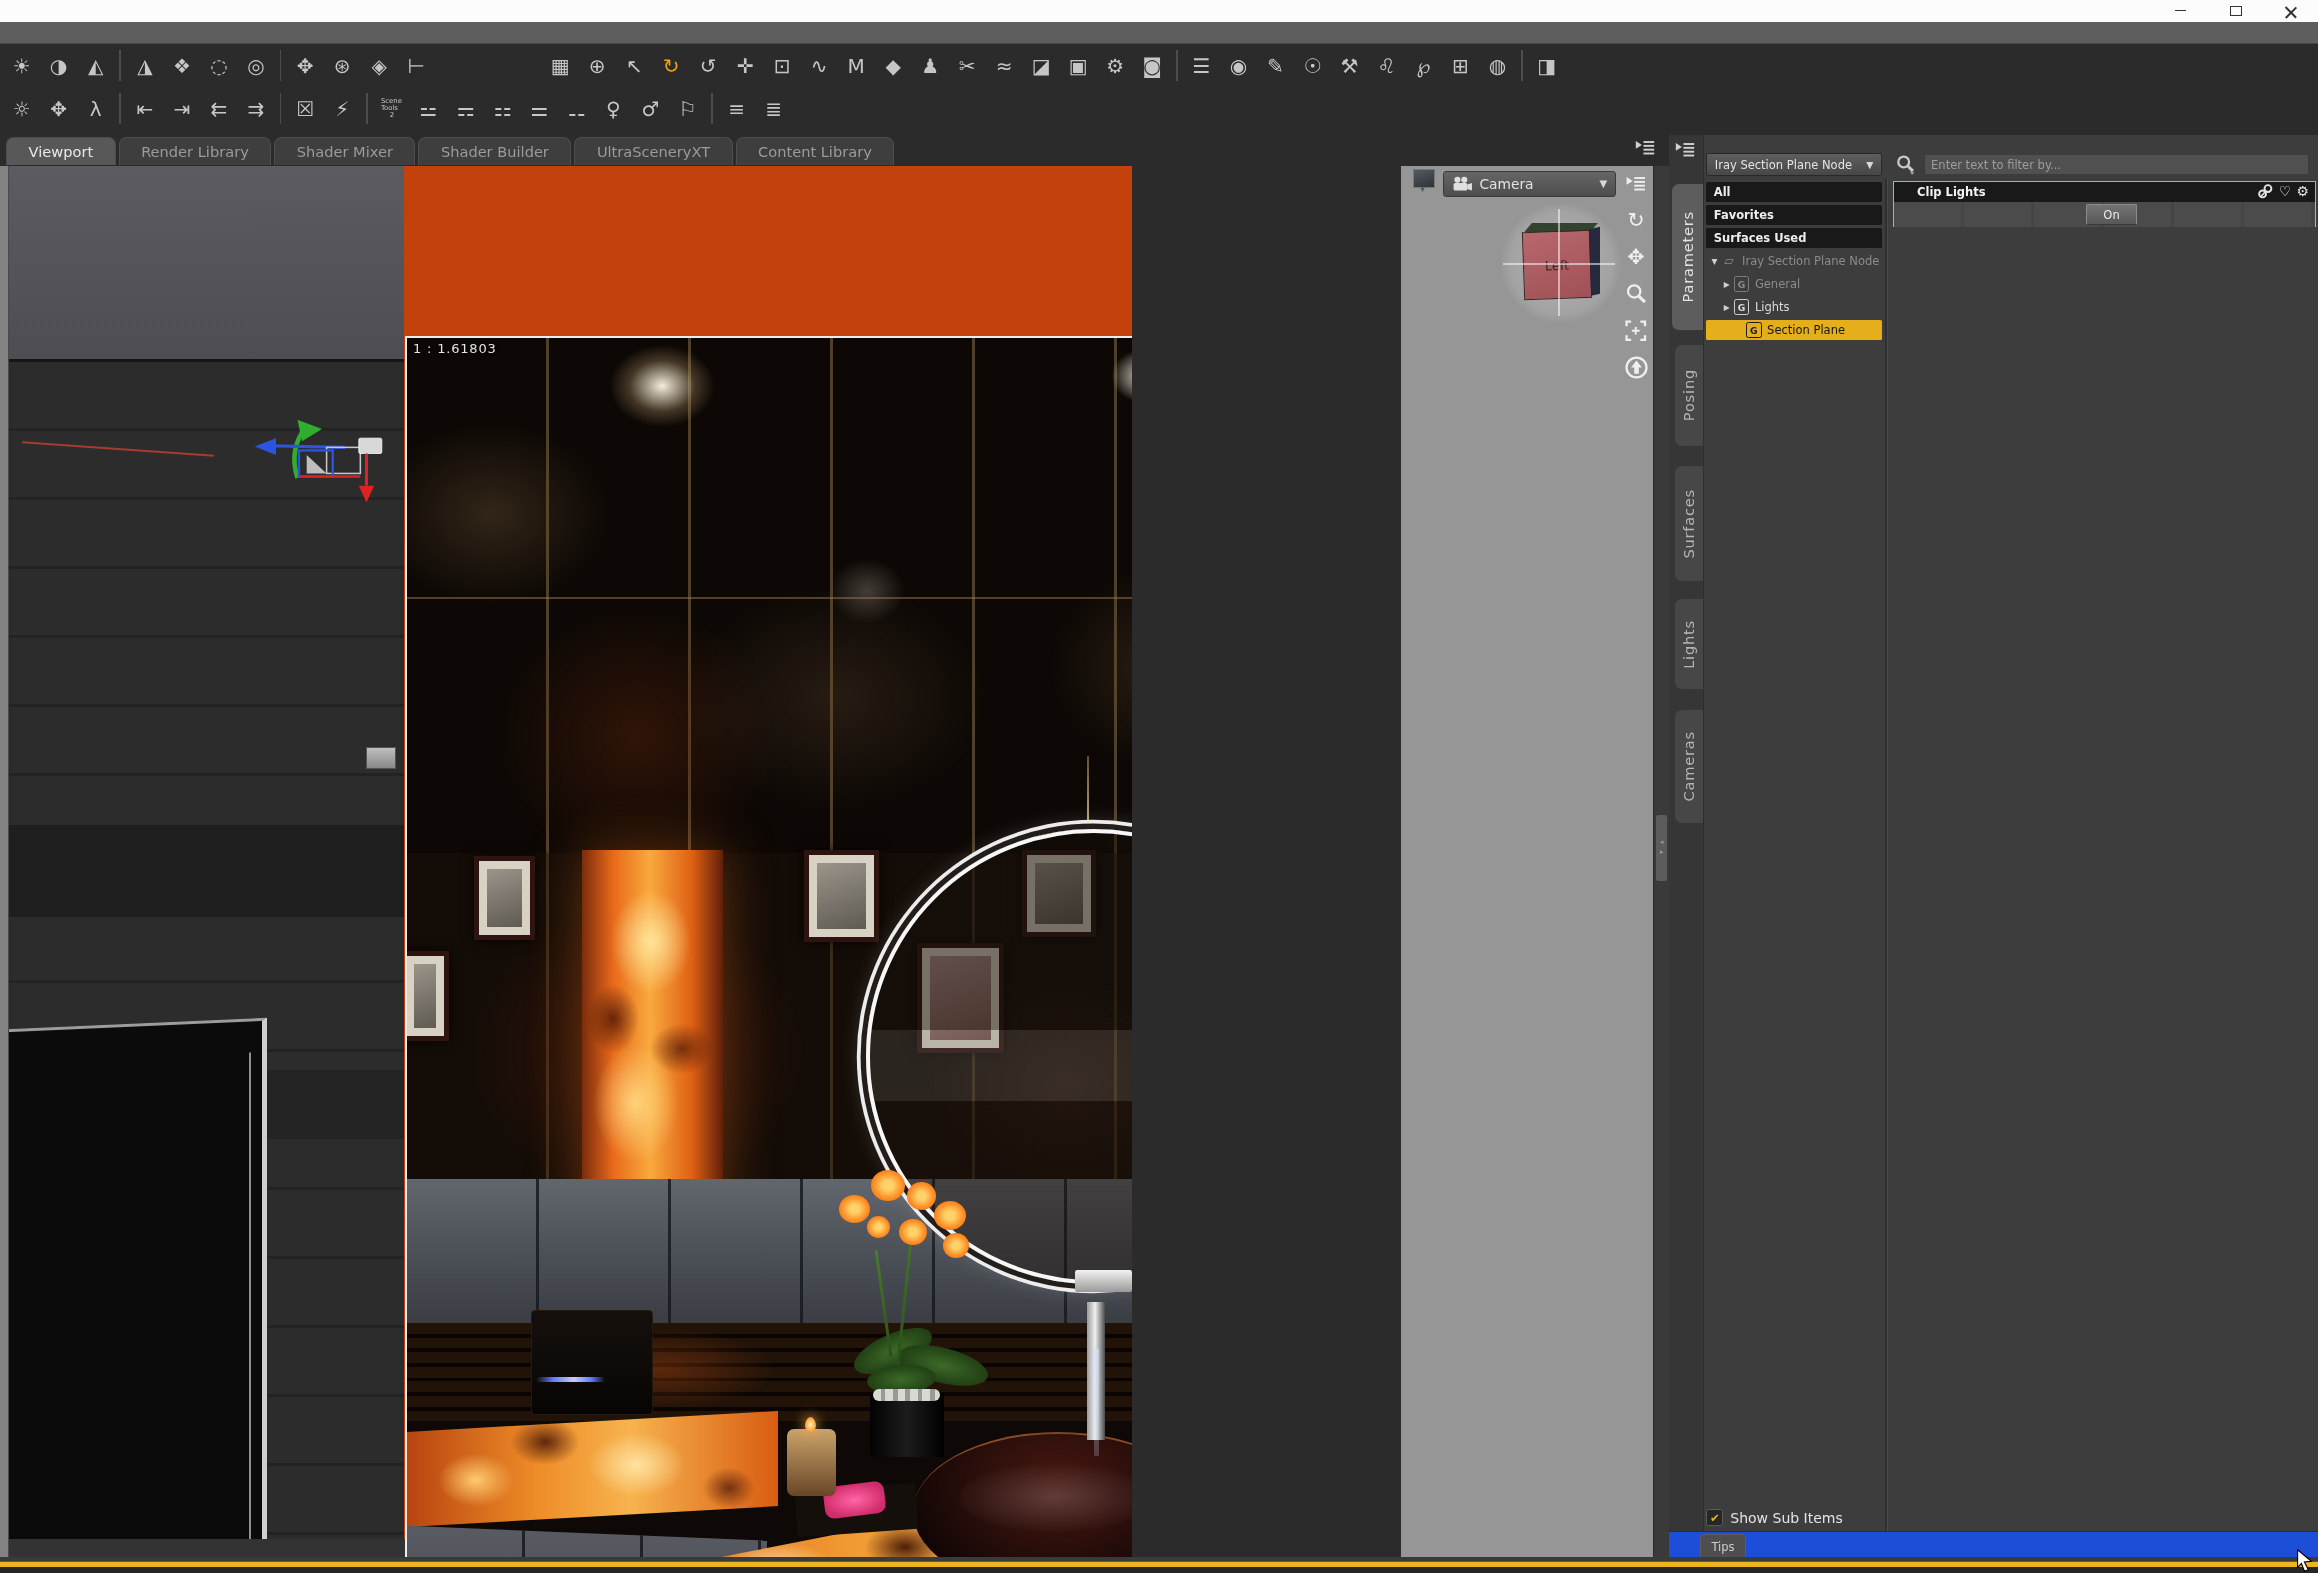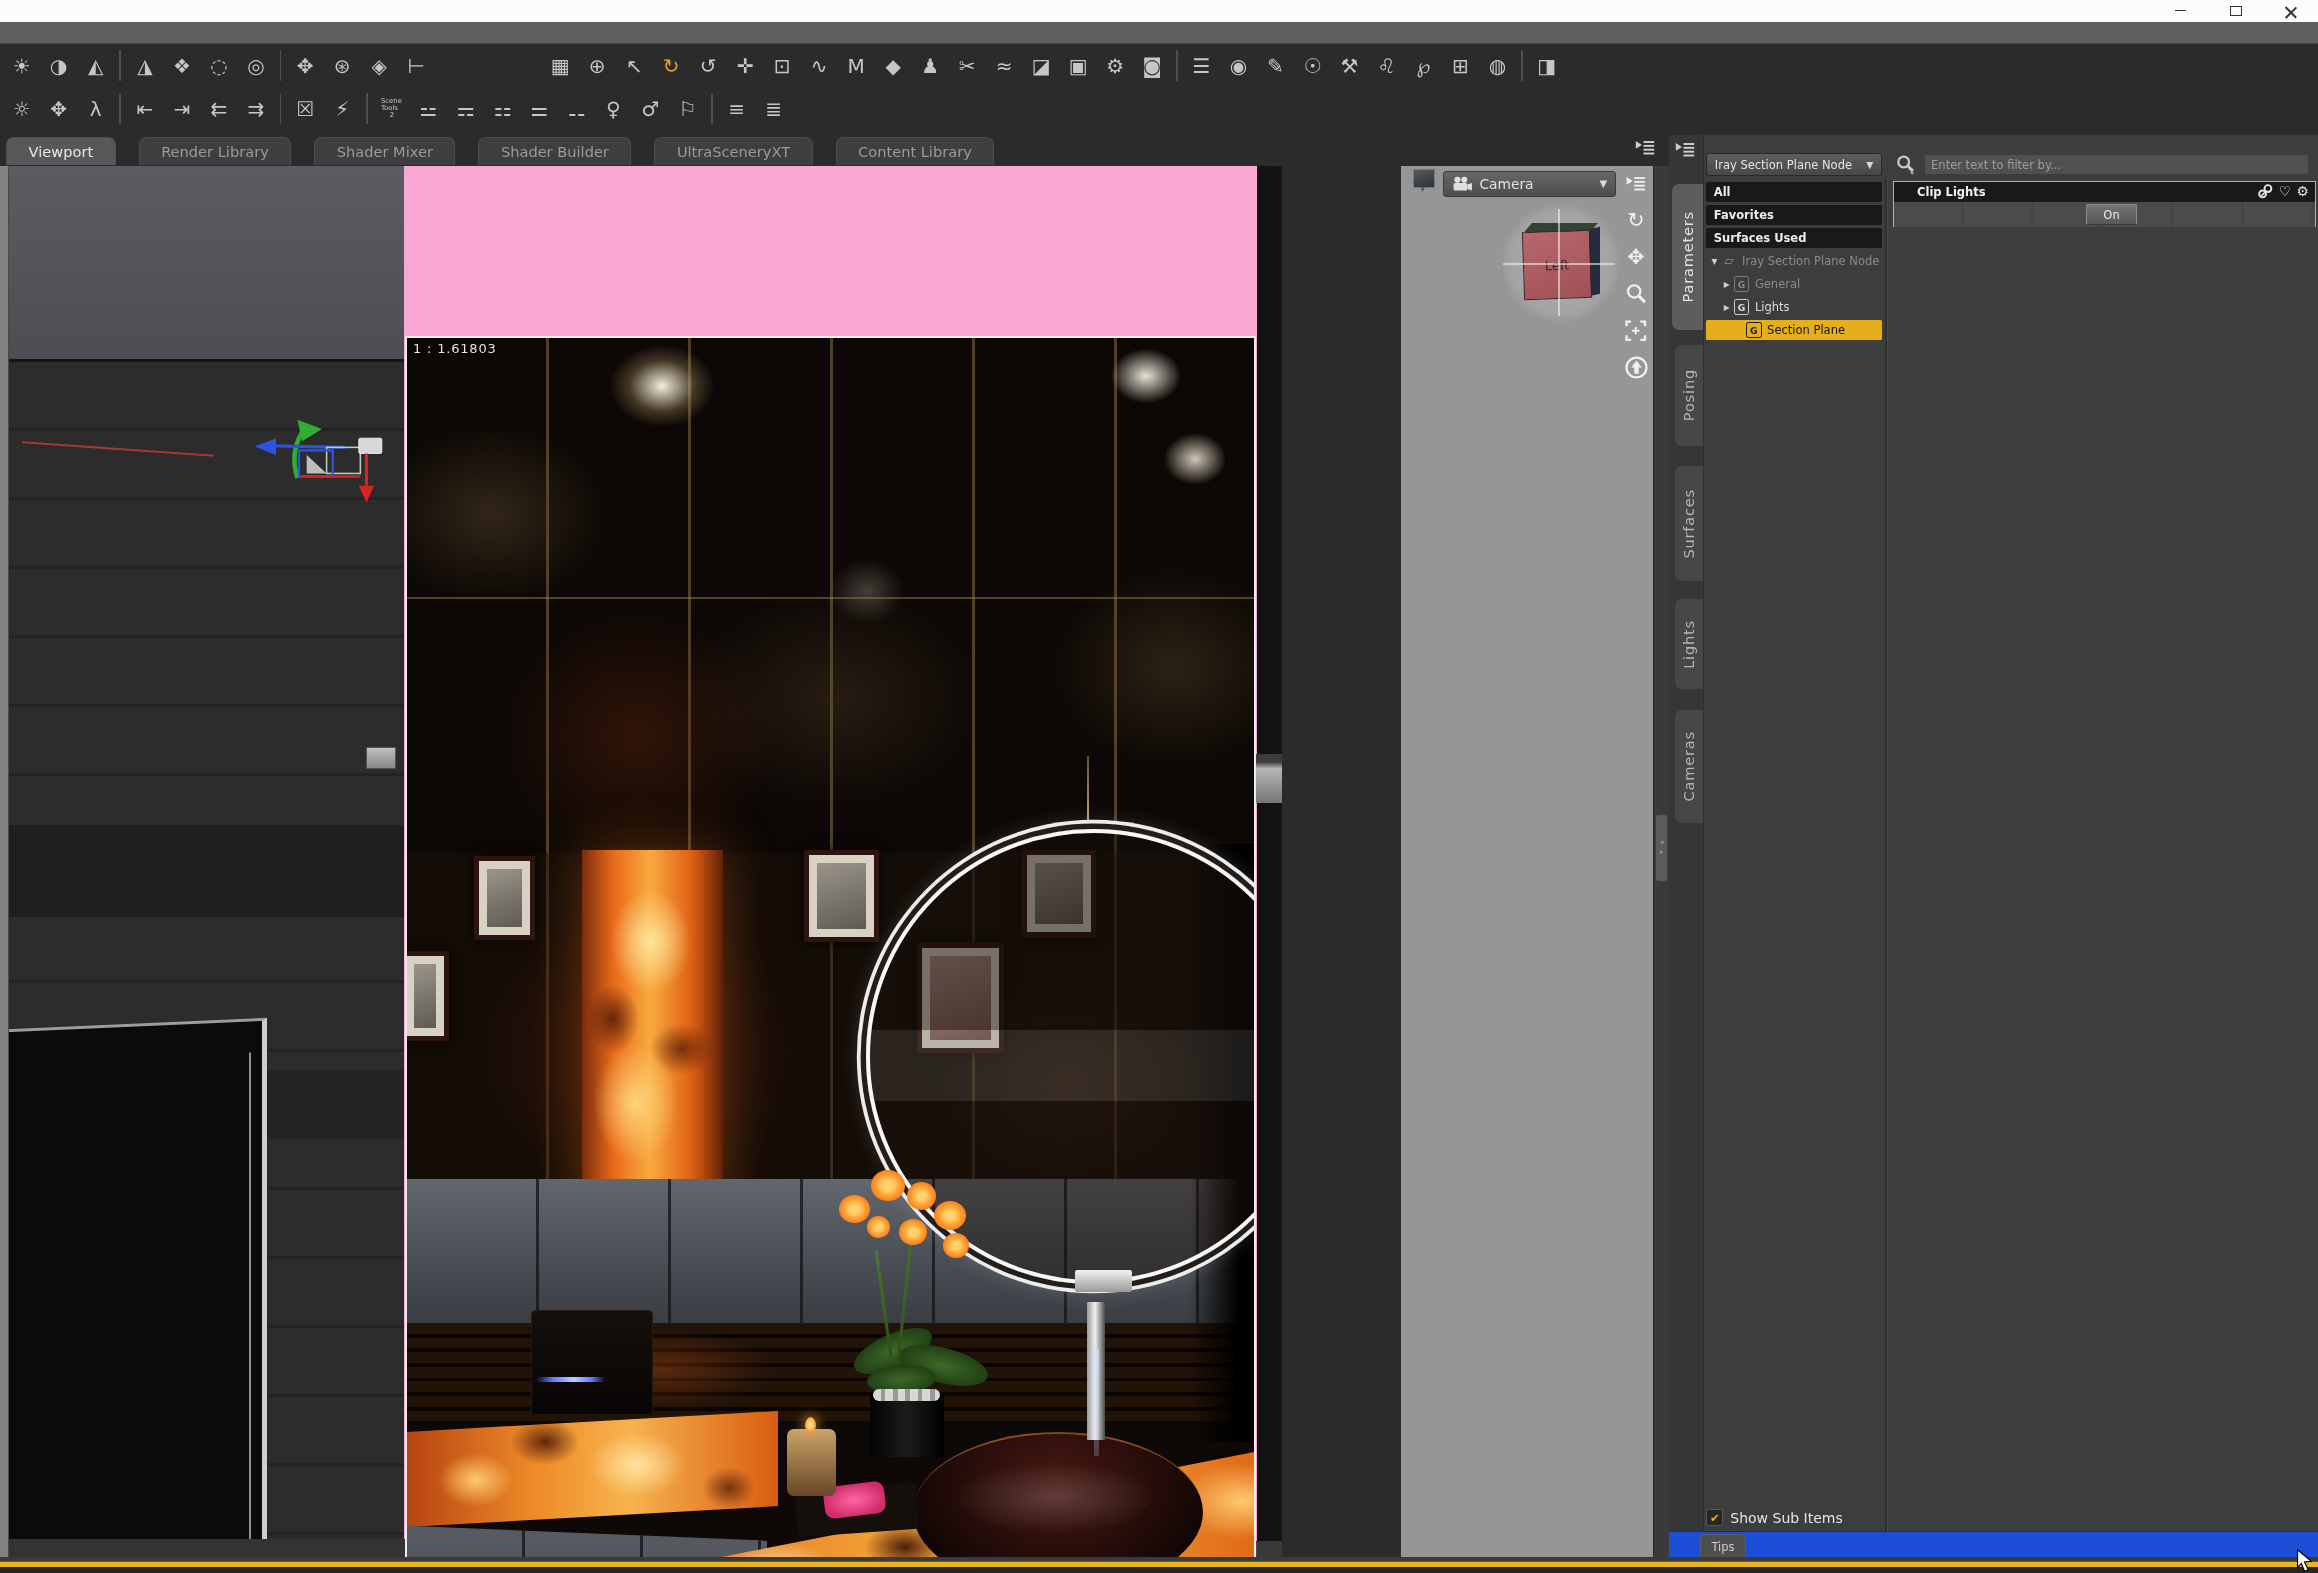--- a/index.html
+++ b/index.html
@@ -22,28 +22,28 @@
   .tbrow{position:absolute;left:3.1px;display:flex;align-items:center;height:43px}
   .tbi{width:37px;height:37px;display:flex;align-items:center;justify-content:center;
        font-size:20px;color:#c6c6c6;flex:0 0 auto}
   .tbi.active{color:#e8a51c}
   .tbi.sep{width:1.5px;height:31px;background:#4d4d4d;margin:0 5.4px;font-size:0}
   .tbi.gap{width:107px;font-size:0}
   .tbi.txticon{font-size:6.9px;line-height:1.05;white-space:pre;text-align:left}
 
   
   .tabrow{position:absolute;left:0;top:132px;width:2319px;height:34px;background:#2b2b2b}
-  .tabs{position:absolute;left:6.1px;top:4.6px;display:flex;gap:23px}
+  .tabs{position:absolute;left:6.1px;top:4.6px;display:flex;gap:3px}
   .tab{height:27.6px;padding:0 21.5px;display:flex;align-items:center;font-size:14.6px;color:#9b9b9b;
        background:#3e3e3e;border:0.8px solid #4d4d4d;border-bottom:none;border-radius:7.7px 7.7px 0 0}
   .tab.active{background:#585858;color:#e8e8e8}
   .pmenu{display:inline-flex;align-items:center;justify-content:center}
 
   
-  .scene{position:absolute;left:0;top:166px;width:1282px;height:1391px;background:#f9a8d4;overflow:hidden}
+  .scene{position:absolute;left:0;top:166px;width:1132px;height:1391px;background:#c2410c;overflow:hidden}
   .left-strip{position:absolute;left:0;top:0;width:7.7px;height:1391px;background:#828282;border-right:1.5px solid #4a4a4a}
   .ceiling{position:absolute;left:9.2px;top:0;width:395px;height:193px;background:linear-gradient(#5b5b61,#4d4d53);border-bottom:3.1px solid #151515}
   .wall-l{position:absolute;left:9.2px;top:196px;width:395px;height:1177px;
     background:repeating-linear-gradient(180deg,#2c2c2c 0 66px,#232323 66px 69px)}
   .wall-band1{position:absolute;left:9.2px;top:659px;width:395px;height:92px;background:#1f1f1f}
   .wall-band2{position:absolute;left:9.2px;top:904px;width:395px;height:69px;background:#242424}
   .redline{position:absolute;left:21.5px;top:282px;width:192px;height:2.3px;background:#a63b30;transform:rotate(4deg)}
   .wall-r{position:absolute;left:1257px;top:0;width:143px;height:1375px;background:linear-gradient(90deg,#101010,#2f2f2f)}
   .handleA{position:absolute;left:366px;top:581px;width:27.6px;height:20px;background:linear-gradient(#bfbfbf,#888);border:0.8px solid #555}
   .handleB{position:absolute;left:1252px;top:588px;width:40px;height:49px;background:linear-gradient(180deg,#3c3c3c 0 16%,#b5b5b5 30%,#767676);border-radius:2.3px}

